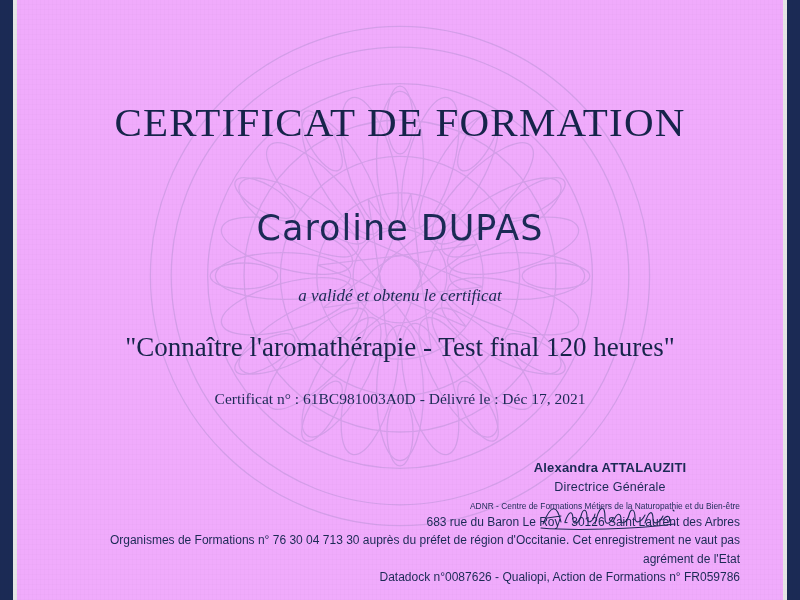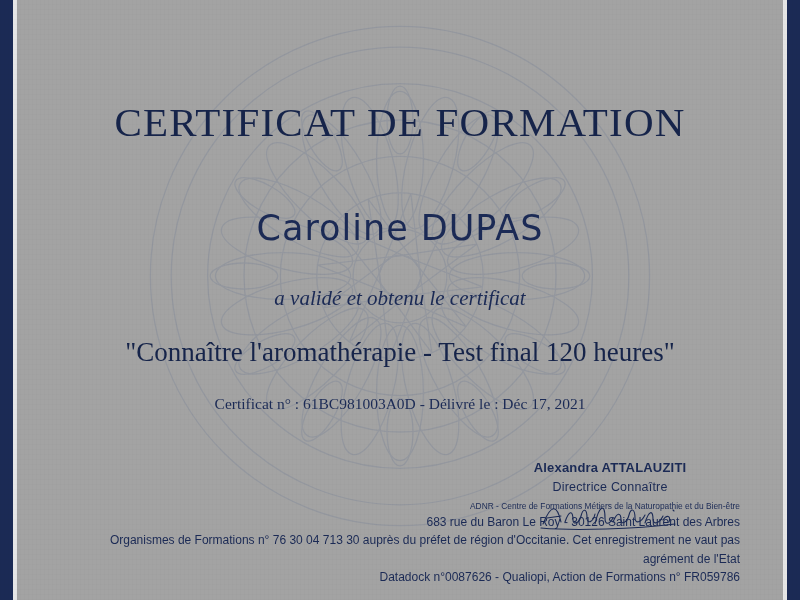--- a/index.html
+++ b/index.html
@@ -8,21 +8,21 @@
     width: 800px;
     height: 600px;
     overflow: hidden;
     background: #ffffff;
   }
 
   #certificate {
     position: relative;
     width: 800px;
     height: 600px;
-    background: #a3a3a3;
+    background: #f0abfc;
     font-family: "Liberation Serif", serif;
     color: #1b2a4a;
     overflow: hidden;
   }
 
   
   .band {
     position: absolute;
     top: 0;
     bottom: 0;
@@ -88,21 +88,21 @@
     font-family: "DejaVu Sans", sans-serif;
     font-size: 35px;
     font-weight: 400;
     letter-spacing: 1px;
     color: #1b2a55;
     text-align: center;
   }
 
   .subtitle {
     margin-top: 38px;
-    font-size: 21px;
+    font-size: 17px;
     font-style: italic;
     color: #1b2a55;
     text-align: center;
   }
 
   .course {
     margin-top: 26px;
     font-size: 27px;
     color: #16244a;
     text-align: center;
@@ -303,21 +303,21 @@
     <div class="recipient">Caroline DUPAS</div>
     <div class="subtitle">a validé et obtenu le certificat</div>
     <div class="course">"Connaître l'aromathérapie - Test final 120 heures"</div>
     <div class="meta">Certificat n° : 61BC981003A0D  -  Délivré le : Déc 17, 2021</div>
   </div>
 
   <div class="signatures">
 
     <div class="sig-block left">
       <div class="sig-name">Alexandra ATTALAUZITI</div>
-      <div class="sig-role">Directrice Connaître</div>
+      <div class="sig-role">Directrice Générale</div>
       <div class="sig-mark">
         <svg width="150" height="34" viewBox="0 0 150 34">
           <g fill="none" stroke="#1b2a55" stroke-width="1.1" stroke-linecap="round">
             <path d="M8 26 C16 6, 22 6, 26 24 M12 20 L26 18"></path>
             <path d="M30 24 C34 12, 38 12, 38 22 C38 27, 44 26, 46 18 C48 10, 52 10, 52 20 C52 26, 58 25, 60 16"></path>
             <path d="M60 26 C64 8, 70 4, 70 20 C70 27, 74 27, 78 20"></path>
             <path d="M78 24 C82 14, 86 14, 86 22 C86 27, 92 25, 94 17 C96 9, 100 11, 100 20 C100 26, 106 25, 110 17"></path>
             <path d="M110 25 C114 12, 118 12, 118 21 C118 27, 124 26, 128 18"></path>
             <path d="M128 22 C132 16, 136 18, 134 24 M138 12 L139 13"></path>
             <path d="M6 30 C40 33, 100 31, 140 26"></path>

